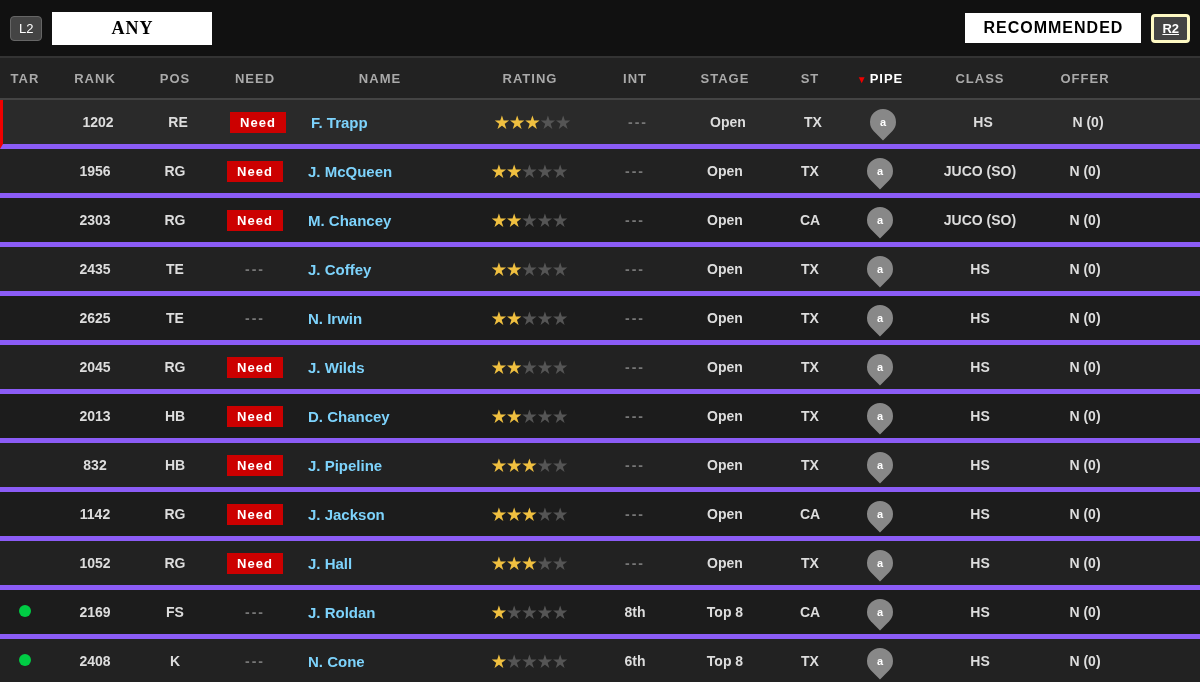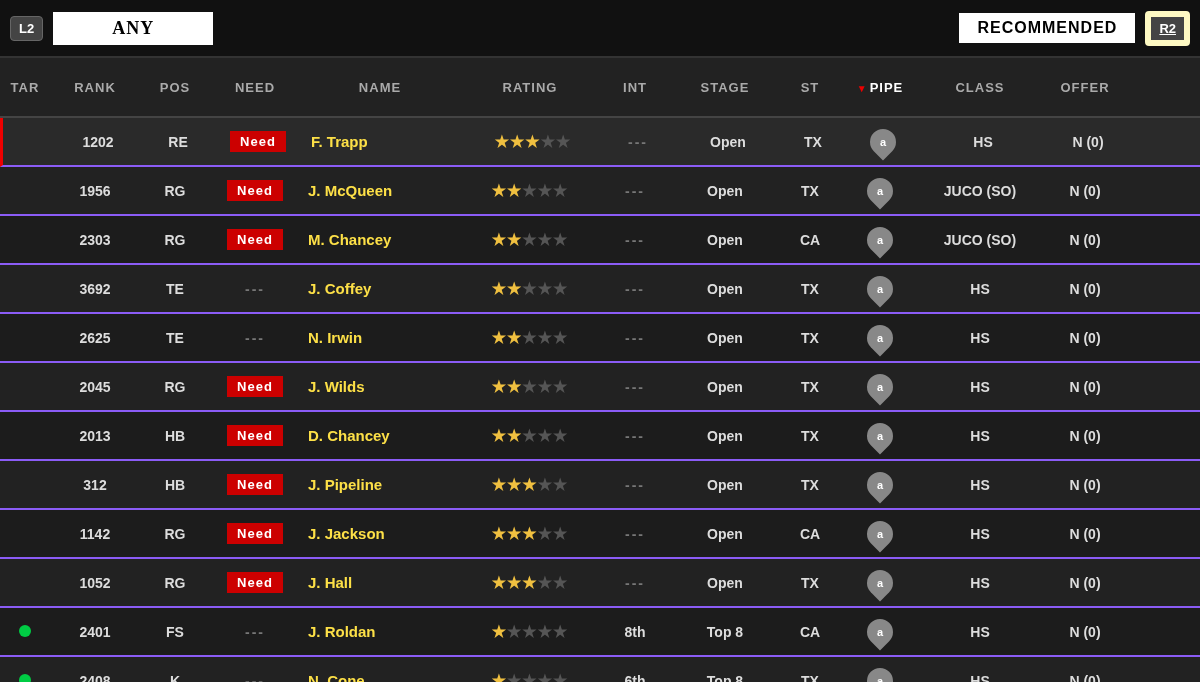--- a/index.html
+++ b/index.html
@@ -25,21 +25,21 @@
     .top-bar-left {
       display: flex;
       align-items: center;
       gap: 10px;
     }
 
     .btn-l2 {
       background: #444;
       color: #fff;
       font-size: 13px;
-      font-weight: bold;
+      font-weight: normal;
       padding: 4px 8px;
       border-radius: 4px;
       border: 1px solid #666;
     }
 
     .filter-box {
       background: #fff;
       color: #000;
       font-size: 18px;
       font-weight: bold;
@@ -77,30 +77,30 @@
       text-align: center;
     }
 
     .btn-r2 {
       background: #444;
       color: #fff;
       font-size: 13px;
       font-weight: bold;
       padding: 4px 8px;
       border-radius: 4px;
-      border: 6px solid #fef9c3;
+      border: 3px solid #fef9c3;
     }
 
     
     .col-headers {
       display: grid;
       grid-template-columns: 50px 90px 70px 90px 160px 140px 70px 110px 60px 80px 120px 90px;
       background: #222;
       border-bottom: 2px solid #444;
-      height: 60px;
+      height: 42px;
       align-items: center;
     }
 
     .col-header {
       font-size: 13px;
       font-weight: bold;
       color: #aaa;
       text-align: center;
       letter-spacing: 1px;
       text-transform: uppercase;
@@ -120,21 +120,21 @@
     
     .table-body {
       background: #1c1c1c;
     }
 
     .table-row {
       display: grid;
       grid-template-columns: 50px 90px 70px 90px 160px 140px 70px 110px 60px 80px 120px 90px;
       height: 49px;
       align-items: center;
-      border-bottom: 2px solid #8b5cf6;
+      border-bottom: 5px solid #8b5cf6;
     }
 
     .table-row:nth-child(odd) {
       background: #1c1c1c;
     }
     .table-row:nth-child(even) {
       background: #222;
     }
 
     .table-row:first-child {
@@ -147,21 +147,21 @@
       font-size: 14px;
       color: #ddd;
       padding: 0 4px;
       font-weight: bold;
     }
 
     .cell.name {
       text-align: left;
       padding-left: 8px;
       font-size: 15px;
-      color: #fde047;
+      color: #7dd3fc;
     }
 
     .need-badge {
       background: #cc0000;
       color: #fff;
       font-size: 13px;
       font-weight: bold;
       padding: 3px 10px;
       display: inline-block;
       letter-spacing: 1px;
@@ -280,21 +280,21 @@
     <div class="cell">Open</div>
     <div class="cell">CA</div>
     <div class="cell"><div class="pipe-icon">
           <span>a</span>
         </div></div>
     <div class="cell">JUCO (SO)</div>
     <div class="cell">N (0)</div>
   </div>
     <div class="table-row">
     <div class="cell"></div>
-    <div class="cell">3692</div>
+    <div class="cell">2435</div>
     <div class="cell">TE</div>
     <div class="cell"><span class="dash-cell">---</span></div>
     <div class="cell name">J. Coffey</div>
     <div class="cell stars"><span class="star-filled" style="color:#f0c040">★</span><span class="star-filled" style="color:#f0c040">★</span><span class="star-empty" style="color:#555555">★</span><span class="star-empty" style="color:#555555">★</span><span class="star-empty" style="color:#555555">★</span></div>
     <div class="cell"><span class="dash-cell">---</span></div>
     <div class="cell">Open</div>
     <div class="cell">TX</div>
     <div class="cell"><div class="pipe-icon">
           <span>a</span>
         </div></div>
@@ -344,21 +344,21 @@
     <div class="cell">Open</div>
     <div class="cell">TX</div>
     <div class="cell"><div class="pipe-icon">
           <span>a</span>
         </div></div>
     <div class="cell">HS</div>
     <div class="cell">N (0)</div>
   </div>
     <div class="table-row">
     <div class="cell"></div>
-    <div class="cell">312</div>
+    <div class="cell">832</div>
     <div class="cell">HB</div>
     <div class="cell"><span class="need-badge">Need</span></div>
     <div class="cell name">J. Pipeline</div>
     <div class="cell stars"><span class="star-filled" style="color:#f0c040">★</span><span class="star-filled" style="color:#f0c040">★</span><span class="star-filled" style="color:#f0c040">★</span><span class="star-empty" style="color:#555555">★</span><span class="star-empty" style="color:#555555">★</span></div>
     <div class="cell"><span class="dash-cell">---</span></div>
     <div class="cell">Open</div>
     <div class="cell">TX</div>
     <div class="cell"><div class="pipe-icon">
           <span>a</span>
         </div></div>
@@ -392,21 +392,21 @@
     <div class="cell">Open</div>
     <div class="cell">TX</div>
     <div class="cell"><div class="pipe-icon">
           <span>a</span>
         </div></div>
     <div class="cell">HS</div>
     <div class="cell">N (0)</div>
   </div>
     <div class="table-row">
     <div class="cell"><span class="green-dot"></span></div>
-    <div class="cell">2401</div>
+    <div class="cell">2169</div>
     <div class="cell">FS</div>
     <div class="cell"><span class="dash-cell">---</span></div>
     <div class="cell name">J. Roldan</div>
     <div class="cell stars"><span class="star-filled" style="color:#f0c040">★</span><span class="star-empty" style="color:#555555">★</span><span class="star-empty" style="color:#555555">★</span><span class="star-empty" style="color:#555555">★</span><span class="star-empty" style="color:#555555">★</span></div>
     <div class="cell"><span>8th</span></div>
     <div class="cell">Top 8</div>
     <div class="cell">CA</div>
     <div class="cell"><div class="pipe-icon">
           <span>a</span>
         </div></div>

